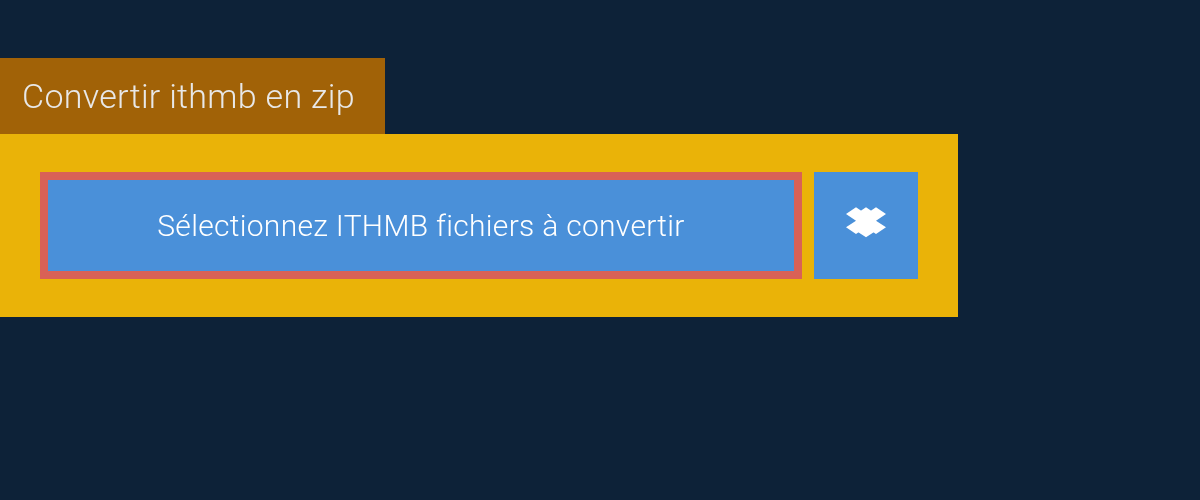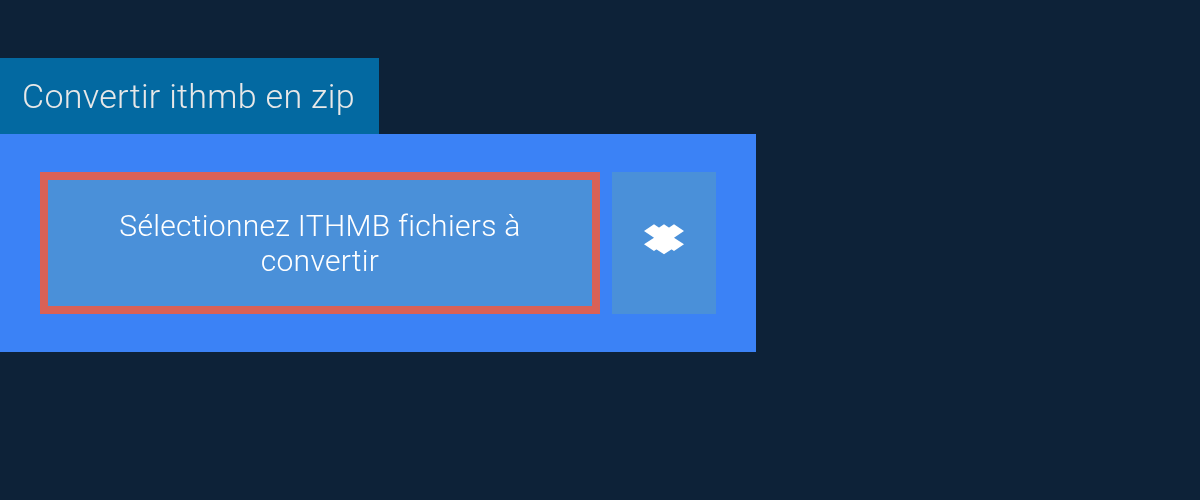--- a/index.html
+++ b/index.html
@@ -13,31 +13,31 @@
       background: #0d2238;
       font-family: -apple-system, BlinkMacSystemFont, "Segoe UI", Roboto, Helvetica, Arial, sans-serif;
       overflow: hidden;
     }
     .tab-container {
       margin-top: 58px;
       margin-left: 0;
     }
     .tab {
       display: inline-block;
-      background: #0369a1;
+      background: #a16207;
       color: #e8e8e8;
       font-size: 34px;
       font-weight: 300;
-      padding: 18px 24px 18px 22px;
+      padding: 18px 30px 18px 22px;
       letter-spacing: 0.3px;
     }
     .panel {
-      background: #3b82f6;
+      background: #eab308;
       padding: 38px 40px 38px 40px;
-      width: 756px;
+      width: 958px;
     }
     .button-row {
       display: flex;
       gap: 12px;
       align-items: stretch;
     }
     .select-button {
       flex: 1;
       background: #4a90d9;
       border: 8px solid #d96156;

